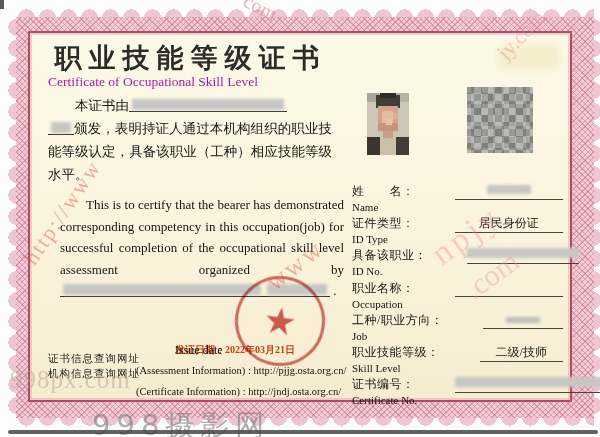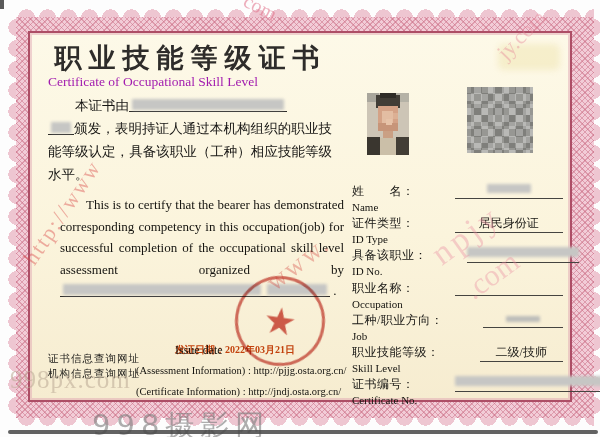--- a/index.html
+++ b/index.html
@@ -69,21 +69,21 @@
 
   
   .photo{left:367px;top:93px;width:42px;height:62px;z-index:3;}
   .qr{left:467px;top:87px;width:66px;height:66px;z-index:3;filter:blur(.4px);
       background:
         repeating-conic-gradient(rgba(255,255,255,.20) 0% 25%, rgba(0,0,0,.10) 0% 50%) 0 0/14px 14px,
         repeating-conic-gradient(rgba(0,0,0,.09) 0% 25%, rgba(255,255,255,.13) 0% 50%) 4px 6px/22px 22px,
         #9b9b97;}
   .fields{left:352px;top:183px;width:211px;z-index:3;}
   .frow{margin-bottom:2.2px;}
-  .fline{display:flex;align-items:flex-start;gap:40px;}
+  .fline{display:flex;align-items:center;gap:40px;}
   .flabel{white-space:nowrap;font-size:12px;color:#171613;letter-spacing:.5px;
           font-family:"Liberation Serif","DejaVu Sans",serif;padding-bottom:1px;}
   .fval{flex:1;border-bottom:1px solid #454440;min-height:15px;text-align:center;
         font-size:12px;color:#171613;position:relative;
         font-family:"Liberation Serif","DejaVu Sans",serif;}
   .fen{font-family:"Liberation Serif",serif;font-size:11px;color:#14130f;margin-top:0px;}
   .redact{display:inline-block;background:#c6c6c4;filter:blur(1.5px);border-radius:1px;
           vertical-align:1px;}
   .redact.name{width:44px;height:9px;}
   .redact.idno{width:112px;height:10px;}

